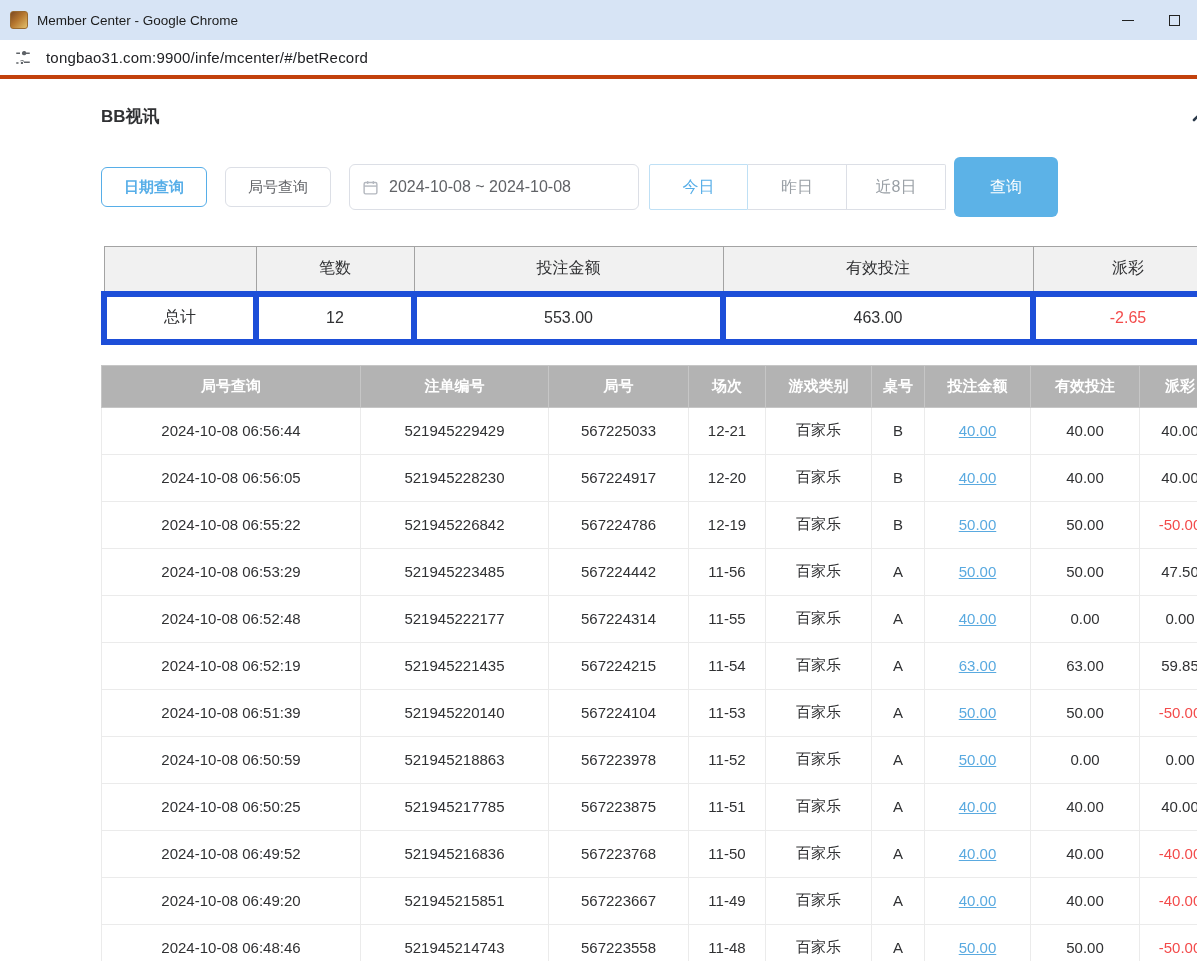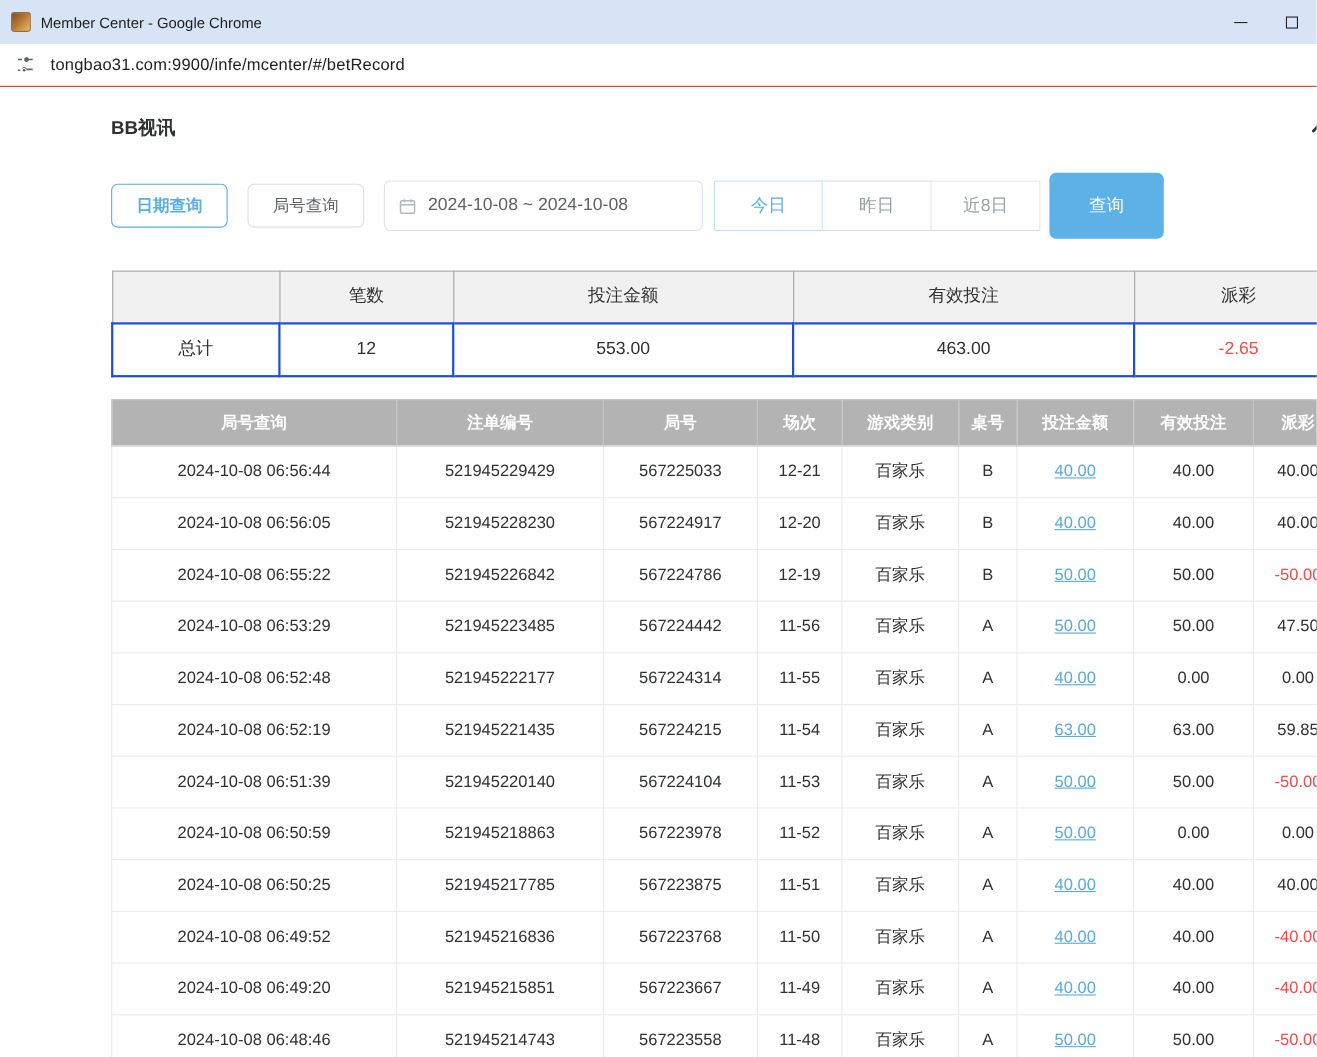--- a/index.html
+++ b/index.html
@@ -8,21 +8,21 @@
   
   .titlebar { height:40px; background:#d7e4f5; display:flex; align-items:center; padding:0 0 0 10px; }
   .favicon { width:18px; height:18px; border-radius:3px; margin-right:9px;
              background:linear-gradient(135deg,#7d4a22 0%,#b5762f 45%,#e3c06b 100%); border:1px solid #9a6a30; }
   .win-title { font-size:13.5px; color:#1c1c1c; }
   .win-controls { margin-left:auto; display:flex; height:40px; }
   .win-btn { width:46px; height:40px; display:flex; align-items:center; justify-content:center; cursor:pointer; }
   .glyph-min { width:12px; height:0; border-top:1.4px solid #222; display:block; }
   .glyph-max { width:11px; height:11px; border:1.4px solid #222; display:block; }
 
-  .urlbar { height:39px; background:#fff; border-bottom:1px solid #c2410c; display:flex; align-items:center; padding:0 14px; }
+  .urlbar { height:39px; background:#fff; border-bottom:4px solid #c2410c; display:flex; align-items:center; padding:0 14px; }
   .tune { margin-right:14px; display:flex; align-items:center; }
   .url-text { font-size:15px; color:#202124; letter-spacing:.2px; }
 
   
   .content { padding:26px 15px 0 101px; }
   .section-head { display:flex; align-items:center; justify-content:space-between; width:1119px; }
   .section-title { font-size:17px; font-weight:bold; color:#303133; }
   .collapse { cursor:pointer; padding:2px 6px; }
 
   .filter-row { margin-top:29px; display:flex; align-items:center; width:1119px; }
@@ -43,21 +43,21 @@
   .seg.seg-active { color:#57aee8; border-color:#bfe0f5; }
 
   .search-btn { margin-left:8px; width:104px; height:60px; background:#5cb2e7; color:#fff; font-size:16px;
                 border:none; border-radius:6px; display:flex; align-items:center; justify-content:center; cursor:pointer; }
 
   
   table { border-collapse:collapse; table-layout:fixed; }
   .summary-table { margin-top:29px; width:1119px; }
   .summary-table th { background:#f1f1f1; font-weight:normal; font-size:16px; color:#303133; height:47px;
                       border:1px solid #a3a3a3; text-align:center; }
-  .summary-table td { background:#fff; font-size:16px; color:#303133; height:48px; border:2px solid #1d4ed8; text-align:center; }
+  .summary-table td { background:#fff; font-size:16px; color:#303133; height:48px; border:6px solid #1d4ed8; text-align:center; }
   .neg { color:#f34b4b !important; }
 
   
   .main-table { margin-top:20px; width:1119px; }
   .main-table th { background:#b3b3b3; color:#fff; font-weight:bold; font-size:15px; height:42px;
                    text-align:center; border:1px solid #c6c6c6; }
   .main-table td { background:#fff; font-size:15px; color:#303133; height:47px; text-align:center;
                    border:1px solid #ebebeb; }
   .bet-link { color:#5aaae0; text-decoration:underline; cursor:pointer; }
 </style>

